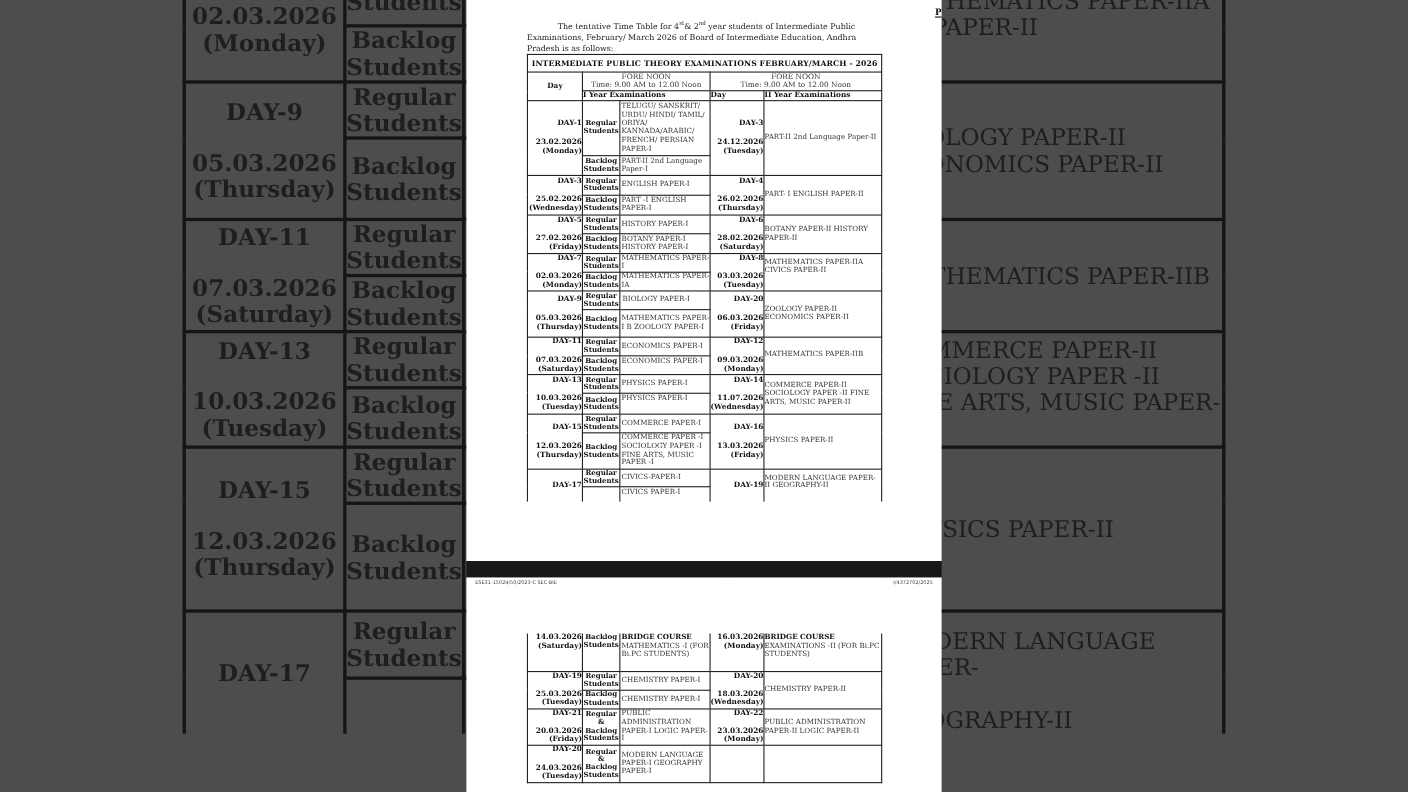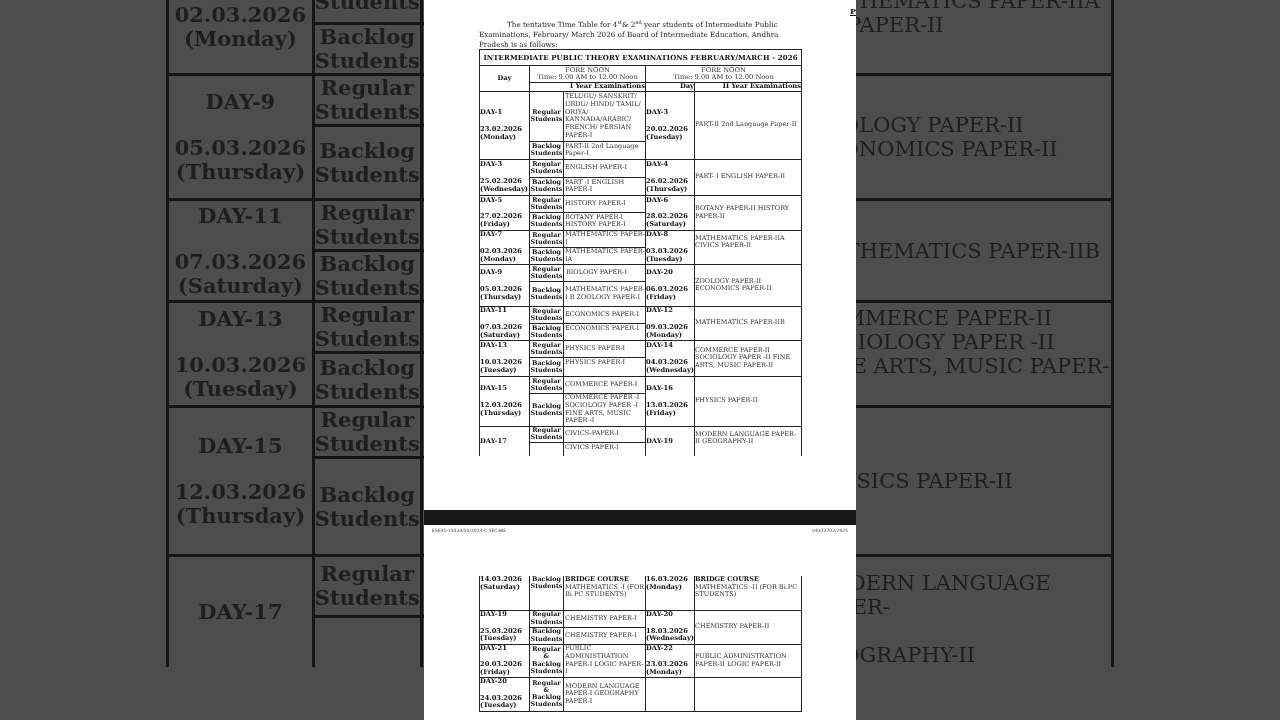--- a/index.html
+++ b/index.html
@@ -28,22 +28,22 @@
   .intro { position: absolute; left: 55px; top: 18px; width: 320px; font-size: 7.2px; line-height: 9.6px; color: #222; text-indent: 28px; }
   .intro sup { font-size: 5px; }
 
   table.tt { position: absolute; left: 55px; border-collapse: collapse; table-layout: fixed; width: 322px; font-size: 6.7px; line-height: 7.7px; }
   .page1 table.tt { top: 49px; }
   .page2 table.tt { top: 51px; }
   table.tt td { border: 1px solid #222; vertical-align: middle; }
   table.tt .head-title { font-weight: bold; text-align: center; font-size: 7px; height: 16px; letter-spacing: 0.1px; }
   table.tt .hday { font-weight: bold; text-align: center; }
   table.tt .hsession { text-align: center; color: #333; line-height: 7.5px; }
-  table.tt .hyear { text-align: right; font-weight: bold; }
-  td.day { font-weight: bold; text-align: left; margin-left: 36px; }
+  table.tt .hyear { text-align: left; font-weight: bold; }
+  td.day { font-weight: bold; text-align: right; margin-left: 36px; }
   td.day .gap { display: block; height: 9px; }
   td.stu { font-weight: bold; text-align: center; font-size: 6.4px; line-height: 7.2px; }
   td.paper { color: #333; padding-left: 1px; font-size: 6.5px; }
   td.paper2 { color: #333; padding-left: 0; font-size: 6.5px; }
   td.paper b, td.paper2 b { color: #111; }
   .cut { border-bottom: none !important; }
 
   .footer-left { position: absolute; left: 8px; top: 3px; font-family: "DejaVu Sans", sans-serif; font-size: 4.5px; color: #444; }
   .footer-right { position: absolute; right: 8px; top: 3px; font-family: "DejaVu Sans", sans-serif; font-size: 4.5px; color: #444; }
 </style>
@@ -196,21 +196,21 @@
     <tr style="height:50px">
       <td rowspan="2" class="day">
         <span>DAY-1</span><span class="gap"></span>
         <span>23.02.2026</span><br>
         <span>(Monday)</span>
       </td>
       <td class="stu">Regular Students</td>
       <td class="paper">TELUGU/ SANSKRIT/ URDU/ HINDI/ TAMIL/ ORIYA/ KANNADA/ARABIC/ FRENCH/ PERSIAN PAPER-I</td>
       <td rowspan="2" class="day">
         <span>DAY-3</span><span class="gap"></span>
-        <span>20.02.2026</span><br>
+        <span>24.12.2026</span><br>
         <span>(Tuesday)</span>
       </td>
       <td rowspan="2" class="paper2">PART-II 2nd Language Paper-II</td>
     </tr>
     <tr style="height:18px">
       <td class="stu">Backlog Students</td>
       <td class="paper">PART-II 2nd Language Paper-I</td>
     </tr>
 
     <tr style="height:18px">
@@ -316,21 +316,21 @@
     <tr style="height:17px">
       <td rowspan="2" class="day">
         <span>DAY-13</span><span class="gap"></span>
         <span>10.03.2026</span><br>
         <span>(Tuesday)</span>
       </td>
       <td class="stu">Regular Students</td>
       <td class="paper">PHYSICS PAPER-I</td>
       <td rowspan="2" class="day">
         <span>DAY-14</span><span class="gap"></span>
-        <span>04.03.2026</span><br>
+        <span>11.07.2026</span><br>
         <span>(Wednesday)</span>
       </td>
       <td rowspan="2" class="paper2">COMMERCE PAPER-II SOCIOLOGY PAPER -II FINE ARTS, MUSIC PAPER-II</td>
     </tr>
     <tr style="height:19px">
       <td class="stu">Backlog Students</td>
       <td class="paper" style="vertical-align:top;padding-top:1px">PHYSICS PAPER-I</td>
     </tr>
 
     <tr style="height:17px">
@@ -393,21 +393,21 @@
       <td class="paper" style="border-top:none;vertical-align:top">
         <b>BRIDGE COURSE</b><br>
         <span>MATHEMATICS -I (FOR Bi.PC STUDENTS)</span>
       </td>
       <td class="day" style="border-top:none;vertical-align:top">
         <span>16.03.2026</span><br>
         <span>(Monday)</span>
       </td>
       <td class="paper2" style="border-top:none;vertical-align:top">
         <b>BRIDGE COURSE</b><br>
-        <span>MATHEMATICS -II (FOR Bi.PC STUDENTS)</span>
+        <span>EXAMINATIONS -II (FOR Bi.PC STUDENTS)</span>
       </td>
     </tr>
 
     <tr style="height:17px">
       <td rowspan="2" class="day">
         <span>DAY-19</span><span class="gap"></span>
         <span>25.03.2026</span><br>
         <span>(Tuesday)</span>
       </td>
       <td class="stu">Regular Students</td>

